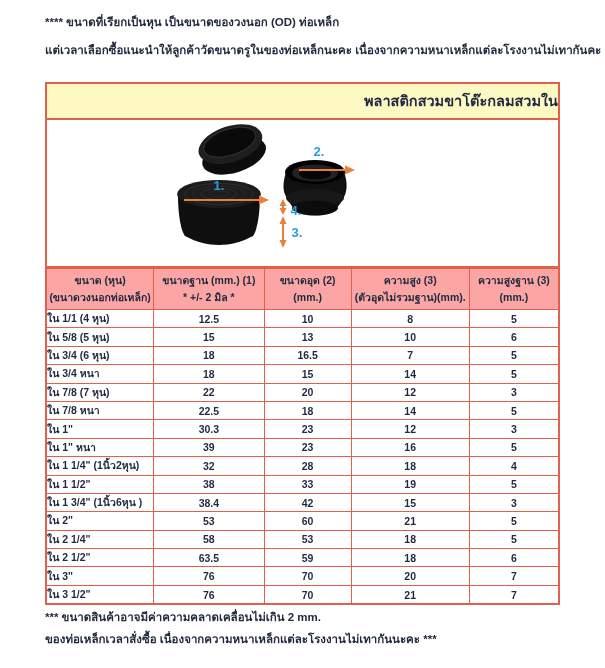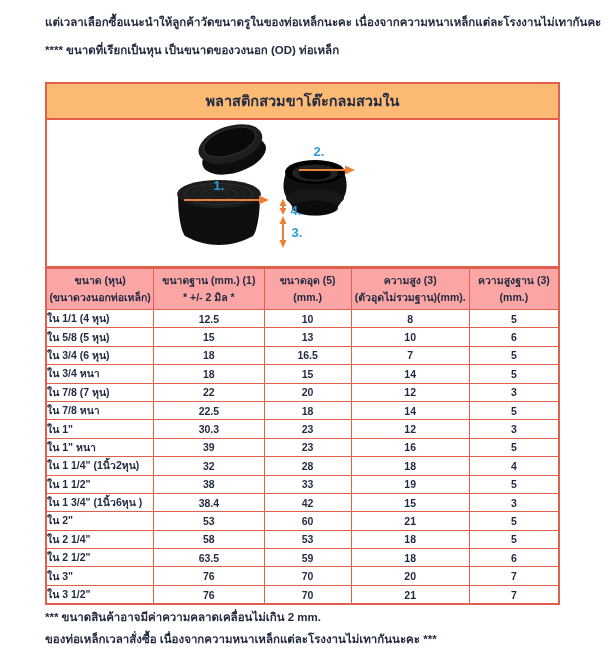--- a/index.html
+++ b/index.html
@@ -5,22 +5,22 @@
   html, body { margin:0; padding:0; }
   body {
     width:605px; height:668px; background:#ffffff;
     font-family:"Liberation Sans", sans-serif;
     color:#222b3e; position:relative; overflow:hidden;
   }
   .top-notes { position:absolute; left:45px; top:8px; width:520px; }
   .top-notes p { margin:0; font-size:11.5px; font-weight:bold; line-height:28px; white-space:nowrap; }
   .spec-box { position:absolute; left:45px; top:82px; width:515px; }
   .title-bar {
-    background:#fdba74; border:2px solid #e0604d;
-    text-align:center; font-weight:bold; font-size:14.5px;
+    background:#fef9c3; border:2px solid #e0604d;
+    text-align:right; font-weight:bold; font-size:14.5px;
     padding:5px 0 6px 0; color:#1f2940;
   }
   .photo-area {
     border:2px solid #e0604d; border-top:none;
     height:146px; background:#ffffff; position:relative;
   }
   .photo-area svg { display:block; }
   table.size-table {
     border-collapse:collapse; table-layout:fixed; width:515px;
     border:2px solid #e0604d; border-top:none;
@@ -39,22 +39,22 @@
   col.c1 { width:21%; } col.c2 { width:21.5%; } col.c3 { width:17%; }
   col.c4 { width:23%; } col.c5 { width:17.5%; }
   .bottom-notes { position:absolute; left:45px; top:606px; width:540px; }
   .bottom-notes p { margin:0; font-size:11.5px; font-weight:bold; line-height:22px; white-space:nowrap; }
   .diag-label { font-size:13px; font-weight:bold; fill:#2b9cd8; }
 </style>
 </head>
 <body>
 
 <div class="top-notes">
+  <p>**** ขนาดที่เรียกเป็นหุน เป็นขนาดของวงนอก (OD) ท่อเหล็ก</p>
   <p>แต่เวลาเลือกซื้อแนะนำให้ลูกค้าวัดขนาดรูในของท่อเหล็กนะคะ เนื่องจากความหนาเหล็กแต่ละโรงงานไม่เทากันคะ</p>
-  <p>**** ขนาดที่เรียกเป็นหุน เป็นขนาดของวงนอก (OD) ท่อเหล็ก</p>
 </div>
 
 <div class="spec-box">
   <div class="title-bar">พลาสติกสวมขาโต๊ะกลมสวมใน</div>
 
   <div class="photo-area">
     <svg width="511" height="146" viewBox="0 0 511 146">
 
       <g transform="translate(184,26) rotate(-18)">
         <ellipse cx="0" cy="10" rx="33" ry="17" fill="#0d0d0d"></ellipse>
@@ -118,21 +118,21 @@
       <tr>
         <th>
           <span>ขนาด (หุน)</span>
           <span>(ขนาดวงนอกท่อเหล็ก)</span>
         </th>
         <th>
           <span>ขนาดฐาน (mm.) (1)</span>
           <span>* +/- 2 มิล *</span>
         </th>
         <th>
-          <span>ขนาดอุด (5)</span>
+          <span>ขนาดอุด (2)</span>
           <span>(mm.)</span>
         </th>
         <th>
           <span>ความสูง (3)</span>
           <span>(ตัวอุดไม่รวมฐาน)(mm).</span>
         </th>
         <th>
           <span>ความสูงฐาน (3)</span>
           <span>(mm.)</span>
         </th>

